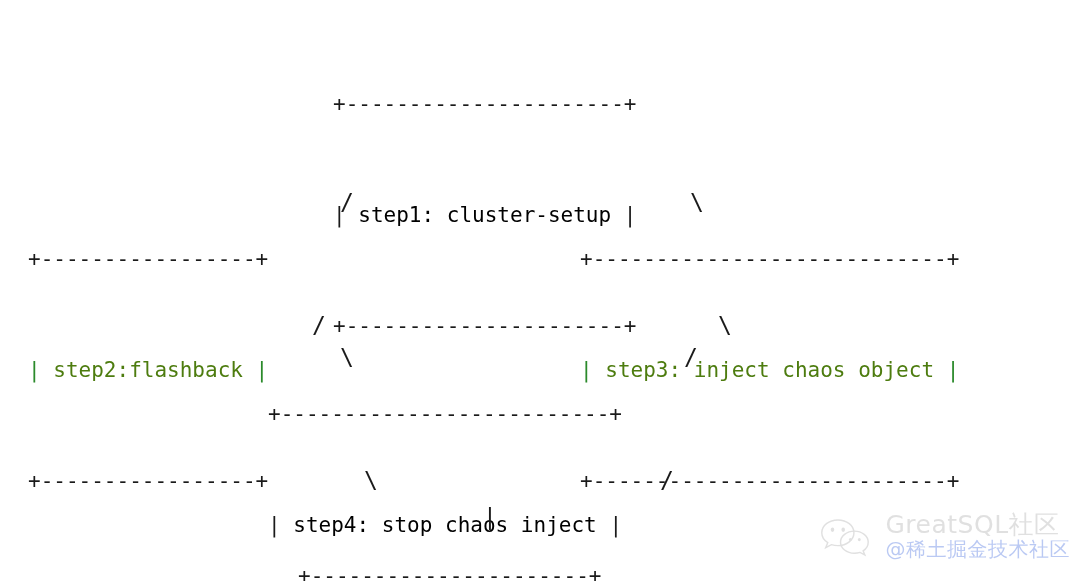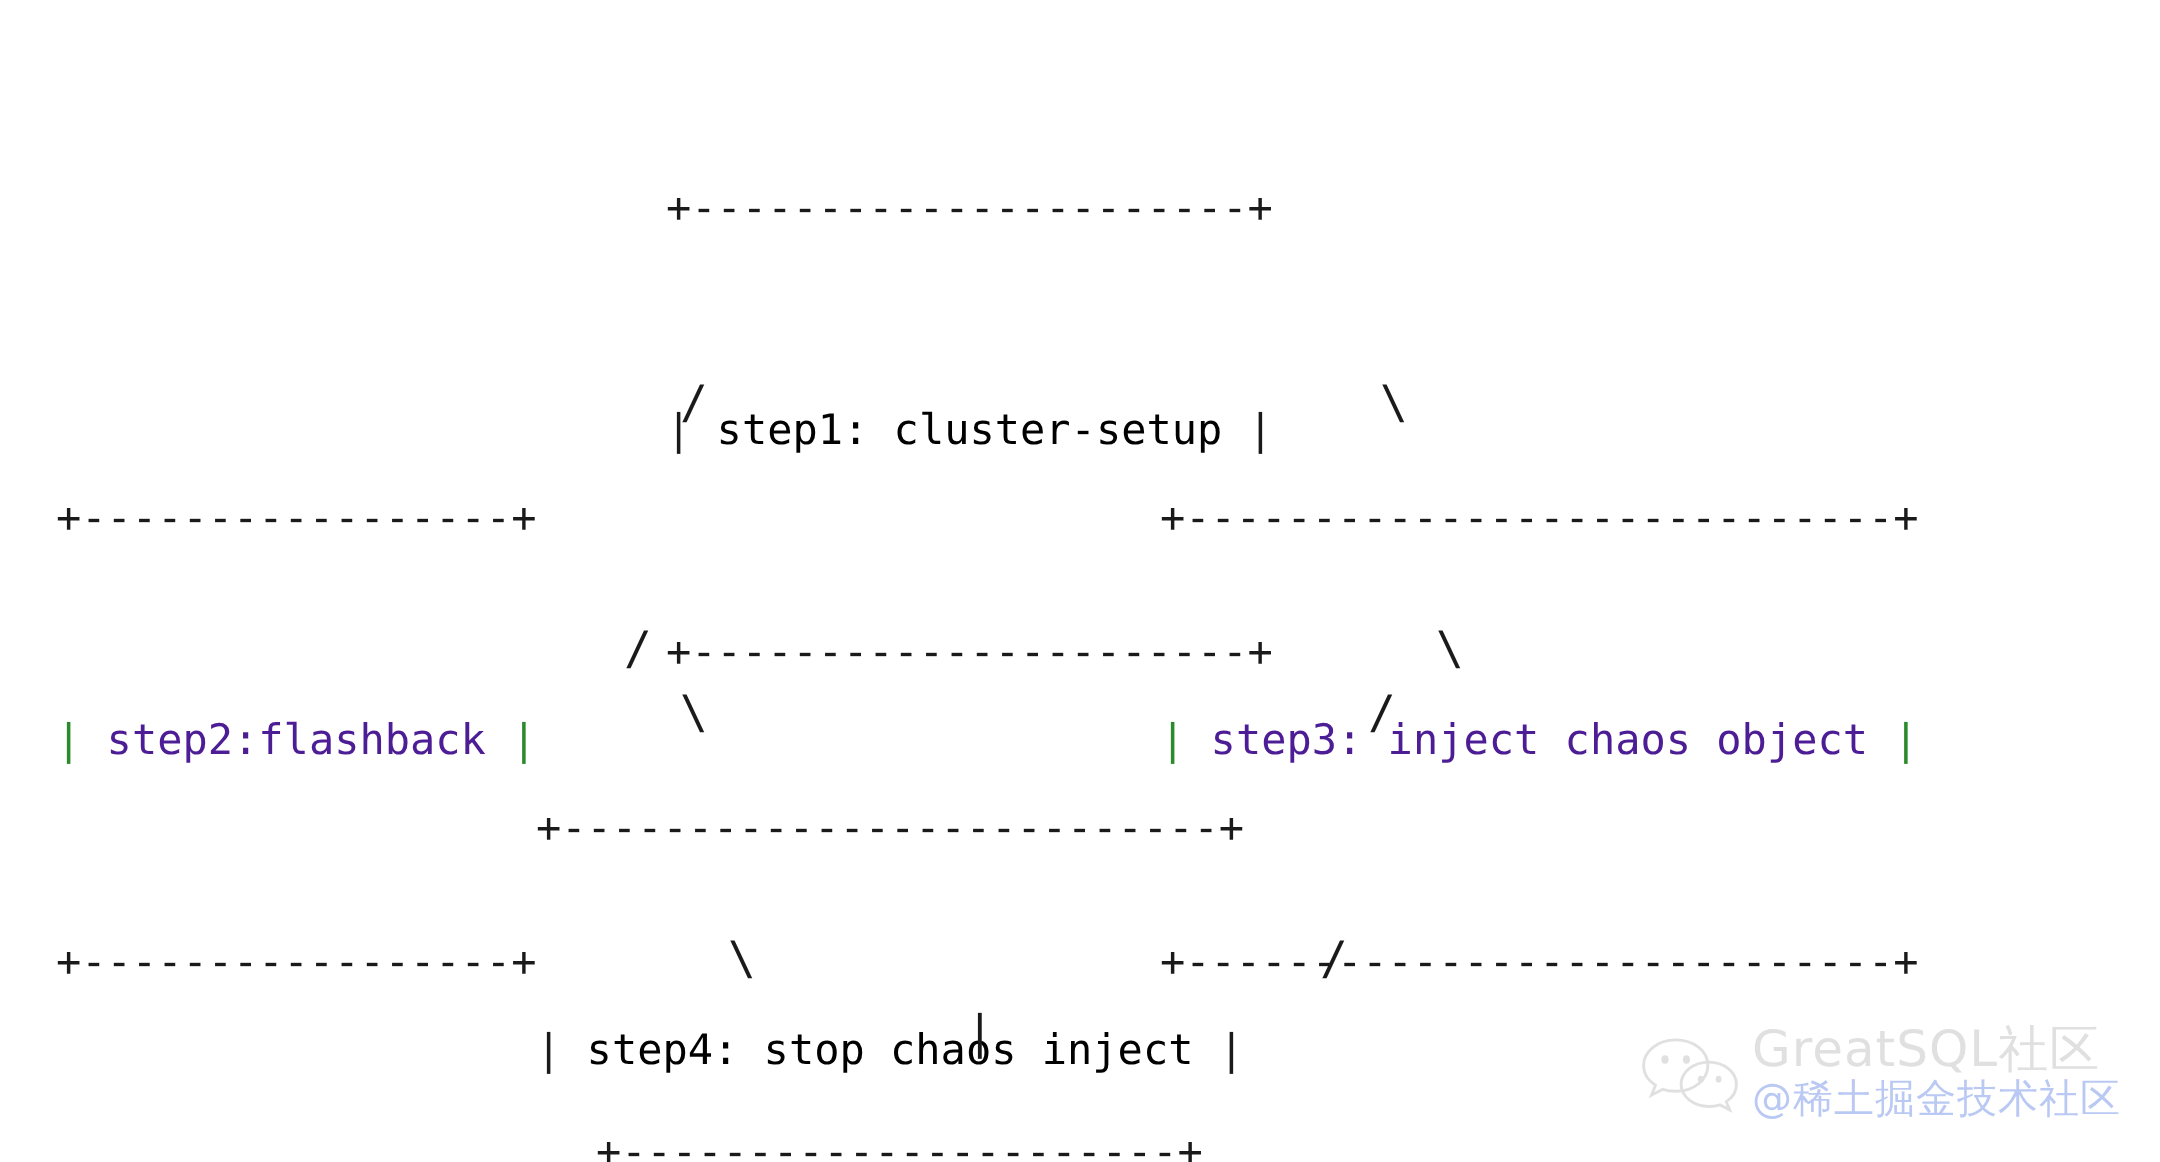--- a/index.html
+++ b/index.html
@@ -24,21 +24,21 @@
     font-family: "DejaVu Sans Mono", "Liberation Mono", monospace;
     font-size: 21px;
     line-height: 37px;
     color: #1a1a1a;
   }
   .box .rule { display: block; color: #1a1a1a; }
   .box .row  { display: block; }
   .box .pipe { color: #1a1a1a; }
   .box .txt  { color: #000000; }
 
-  .box.is-green .txt  { color: #4c1d95; }
+  .box.is-green .txt  { color: #4d7c0f; }
   .box.is-green .pipe { color: #2b8a2b; }
   .box.is-green .rule { color: #1a1a1a; }
 
   
   .conn {
     position: absolute;
     white-space: pre;
     font-family: "DejaVu Sans Mono", "Liberation Mono", monospace;
     font-size: 23px;
     line-height: 41px;
@@ -50,20 +50,21 @@
     position: absolute;
     right: 10px;
     bottom: 8px;
     width: 250px;
     height: 74px;
     opacity: 0.30;
     pointer-events: none;
     display: flex;
     align-items: center;
     gap: 6px;
+    justify-content: space-between;
   }
   #watermark .wm-logo {
     flex: 0 0 auto;
     width: 50px;
     height: 44px;
   }
   #watermark .wm-text {
     display: flex;
     flex-direction: column;
     justify-content: center;

